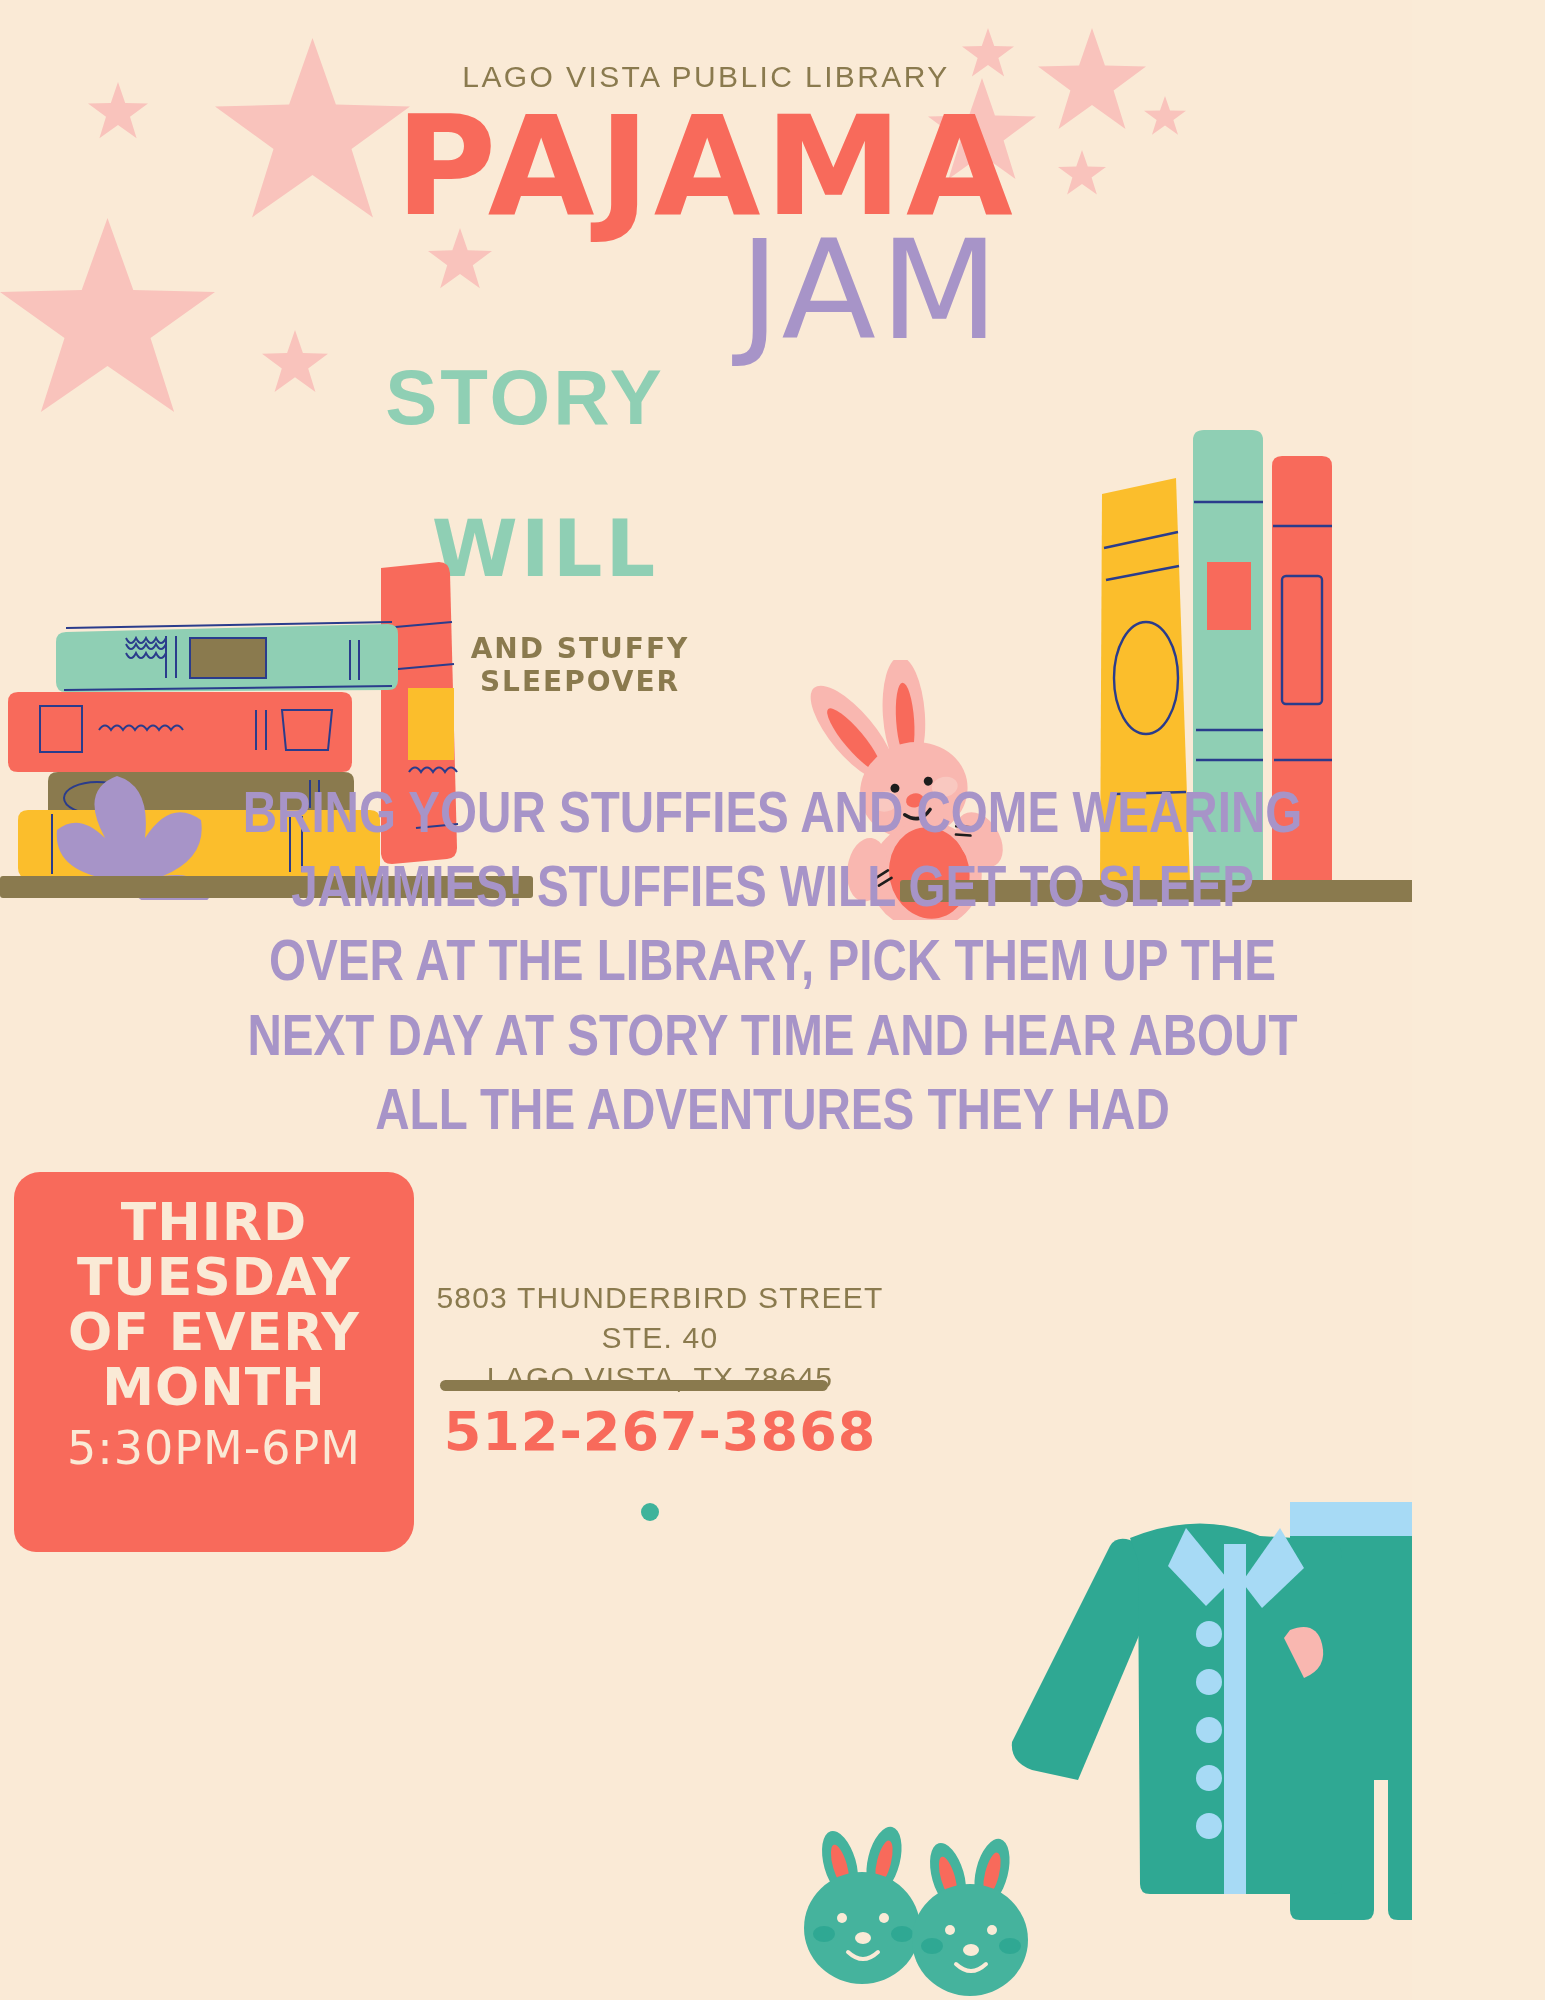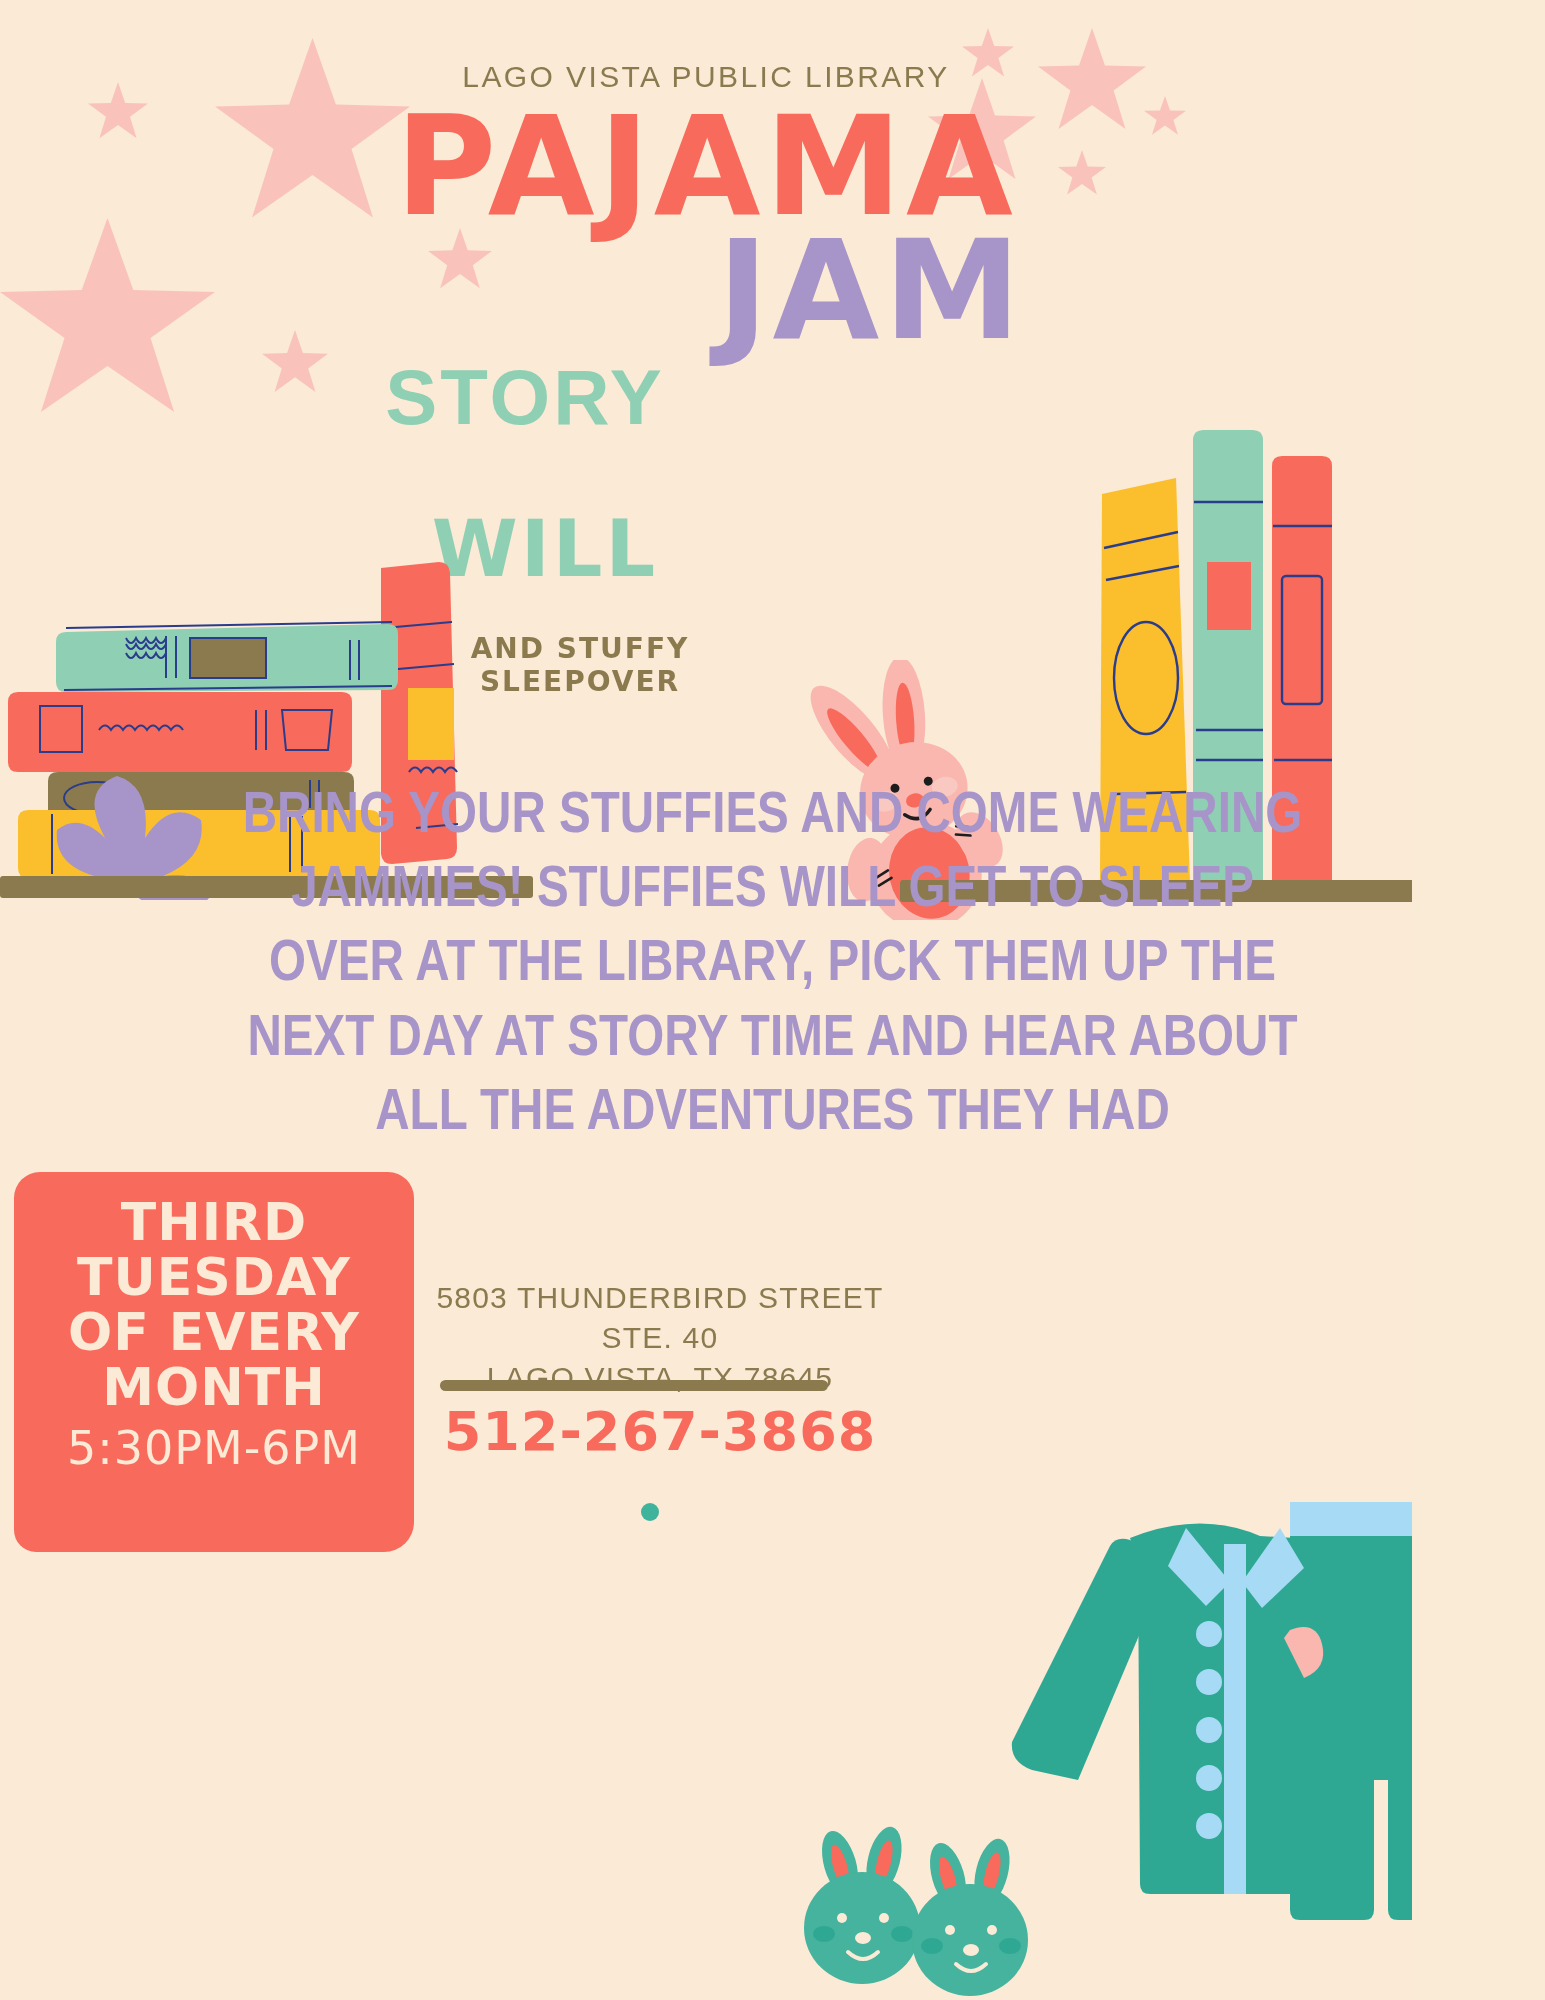--- a/index.html
+++ b/index.html
@@ -52,21 +52,21 @@
   .word-jam {
     position: absolute;
     top: 222px;
     left: 0;
     width: 100%;
     text-align: center;
     padding-left: 330px;
     box-sizing: border-box;
     font-size: 138px;
     line-height: 1;
-    font-weight: 700;
+    font-weight: 400;
     color: #A794C8;
     letter-spacing: 4px;
     font-family: "DejaVu Sans", sans-serif;
   }
   .word-story {
     position: absolute;
     top: 358px;
     left: 360px;
     width: 330px;
     text-align: center;

